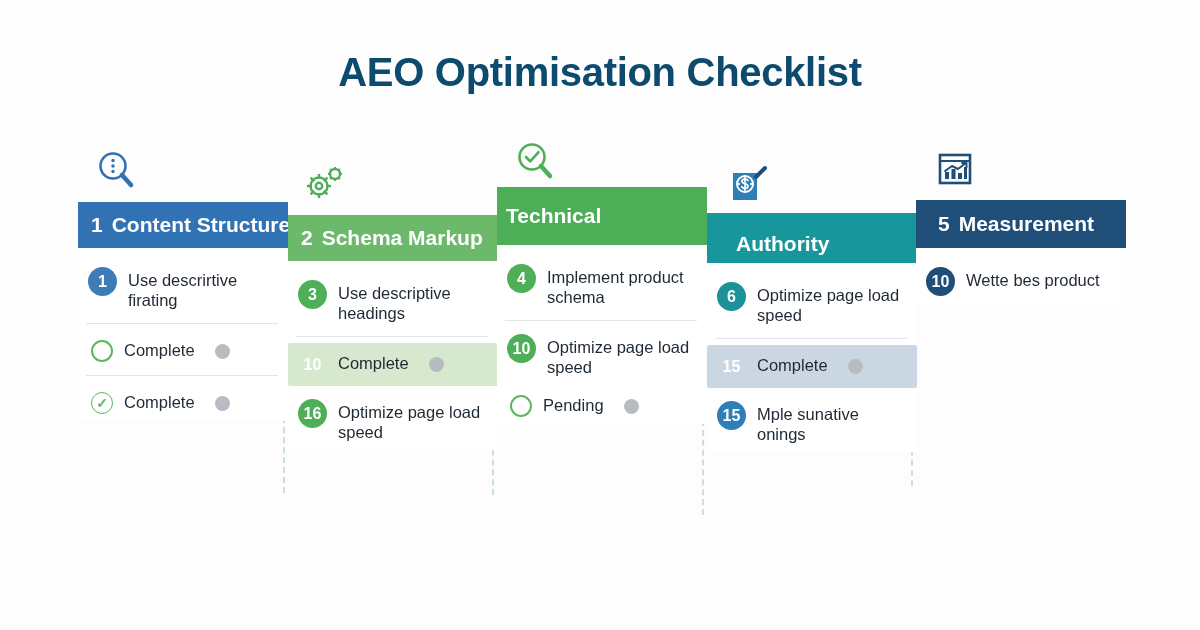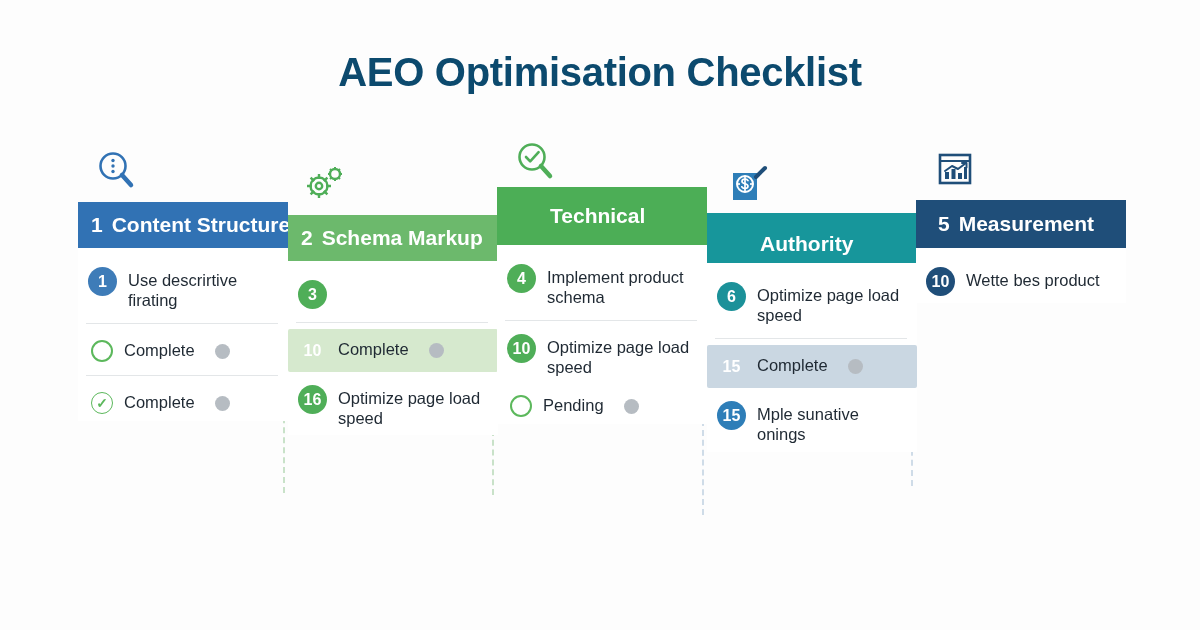--- a/index.html
+++ b/index.html
@@ -177,20 +177,21 @@
         </g>
       </svg>
     </div>
     <div class="hdr" style="left:0; top:0; width:210px; height:46px; background:#6CB96C; padding-left:13px;">
       <span class="num">2</span>
       <span>Schema Markup</span>
     </div>
     <div class="col-body" style="margin-top:46px; width:210px;">
       <div class="row">
         <div class="badge" style="background:#4FAE58;">3</div>
+        <div class="rtext">Use descriptive headings</div>
       </div>
       <div class="divider"></div>
       <div class="row band" style="background:#D6E9CE;">
         <div class="badge ghost">10</div>
         <div class="rtext">Complete</div>
         <div class="dot"></div>
       </div>
       <div class="row" style="margin-top:6px;">
         <div class="badge" style="background:#4FAE58;">16</div>
         <div class="rtext">Optimize page load speed</div>
@@ -199,21 +200,21 @@
   </div>
 
   <div class="col" style="left:497px; top:187px;">
     <div class="icon-wrap" style="left:16px; top:-48px;">
       <svg viewBox="0 0 46 46">
         <circle cx="19" cy="18" r="12.5" fill="none" stroke="#4FAE58" stroke-width="2.6"></circle>
         <path d="M13 18 l4.2 4.4 L25.6 13.2" fill="none" stroke="#4FAE58" stroke-width="2.6" stroke-linecap="round" stroke-linejoin="round"></path>
         <line x1="28" y1="27" x2="37" y2="37" stroke="#4FAE58" stroke-width="4.5" stroke-linecap="round"></line>
       </svg>
     </div>
-    <div class="hdr" style="left:0; top:0; width:210px; height:58px; background:#4CAE56; padding-left:44px;">
+    <div class="hdr" style="left:0; top:0; width:210px; height:58px; background:#4CAE56; ">
       <span class="num"></span>
       <span>Technical</span>
     </div>
     <div class="col-body" style="margin-top:58px; width:210px;">
       <div class="row">
         <div class="badge" style="background:#4FAE58;">4</div>
         <div class="rtext">Implement product schema</div>
       </div>
       <div class="divider"></div>
       <div class="row">
@@ -233,21 +234,21 @@
       <svg viewBox="0 0 46 46">
         <rect x="10" y="10" width="24" height="27" fill="#2E7EB8"></rect>
         <circle cx="22" cy="21" r="8" fill="none" stroke="#ffffff" stroke-width="2"></circle>
         <path d="M25 17.6 a3.1 3.1 0 0 0 -3 -1.5 c-2 0 -3 1 -3 2.3 c0 2.9 6 1.7 6 4.6 c0 1.4 -1.2 2.4 -3.2 2.4 a3.3 3.3 0 0 1 -3 -1.6" fill="none" stroke="#ffffff" stroke-width="1.7" stroke-linecap="round"></path>
         <line x1="22" y1="13.5" x2="22" y2="28.5" stroke="#ffffff" stroke-width="1.7"></line>
         <line x1="14" y1="21" x2="17" y2="21" stroke="#ffffff" stroke-width="1.7"></line>
         <line x1="27" y1="21" x2="30" y2="21" stroke="#ffffff" stroke-width="1.7"></line>
         <line x1="33" y1="14" x2="42" y2="5" stroke="#1F4E79" stroke-width="4" stroke-linecap="round"></line>
       </svg>
     </div>
-    <div class="hdr" style="left:0; top:0; width:210px; height:62px; background:#17969B; padding-left:44px;">
+    <div class="hdr" style="left:0; top:0; width:210px; height:62px; background:#17969B; padding-left:20px;">
       <span class="num"></span>
       <span>Authority</span>
     </div>
     <div class="col-body" style="margin-top:50px; width:210px;">
       <div class="row">
         <div class="badge" style="background:#1B9199;">6</div>
         <div class="rtext">Optimize page load speed</div>
       </div>
       <div class="divider"></div>
       <div class="row band" style="background:#CAD7E2;">

